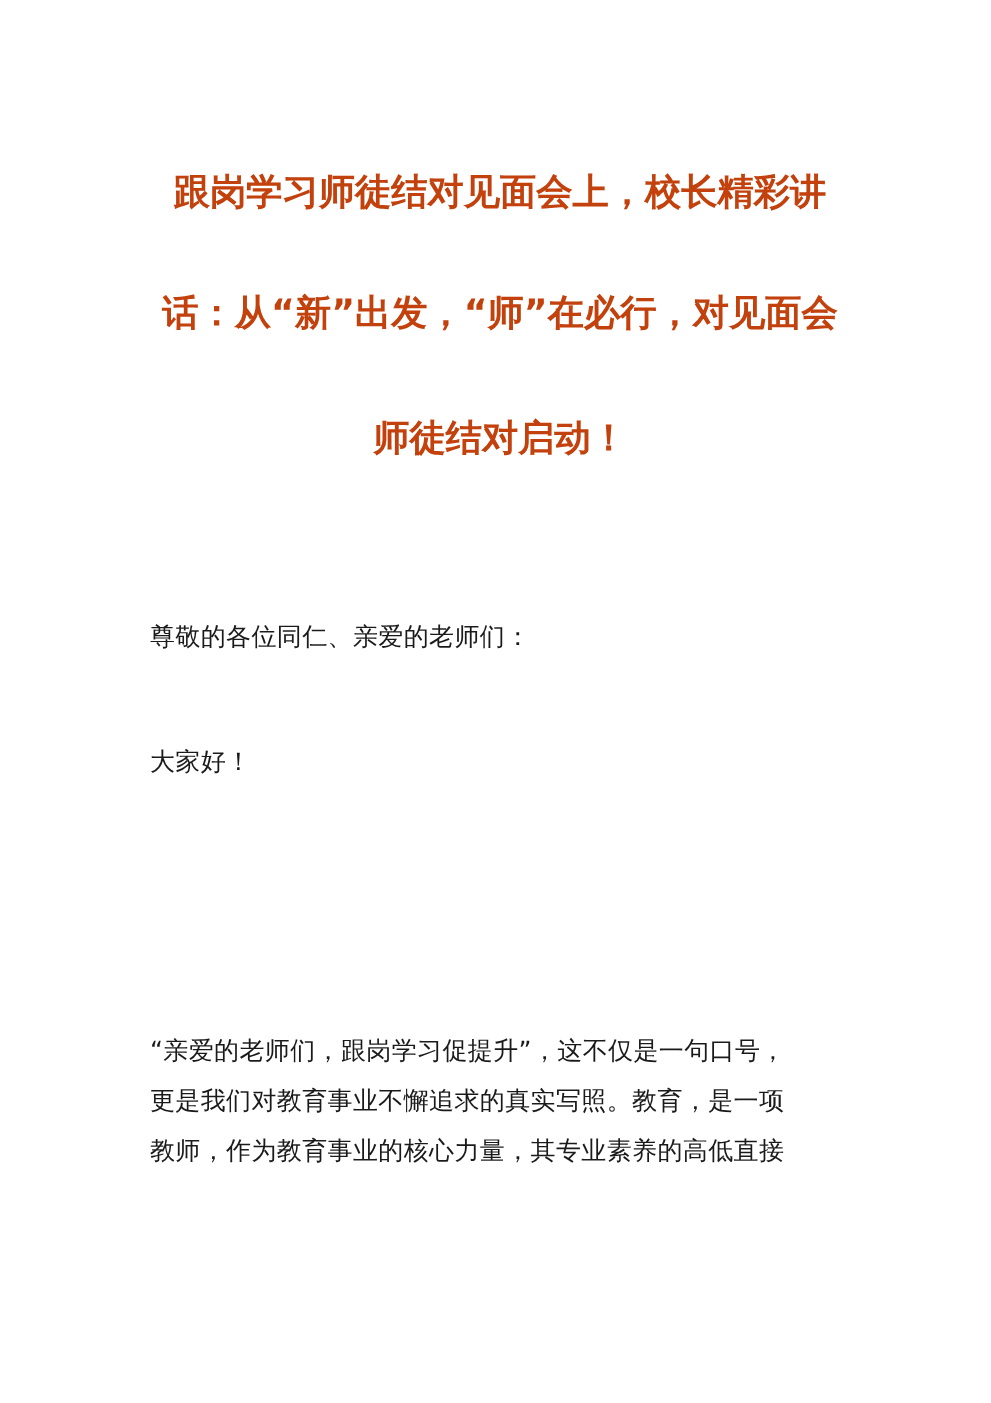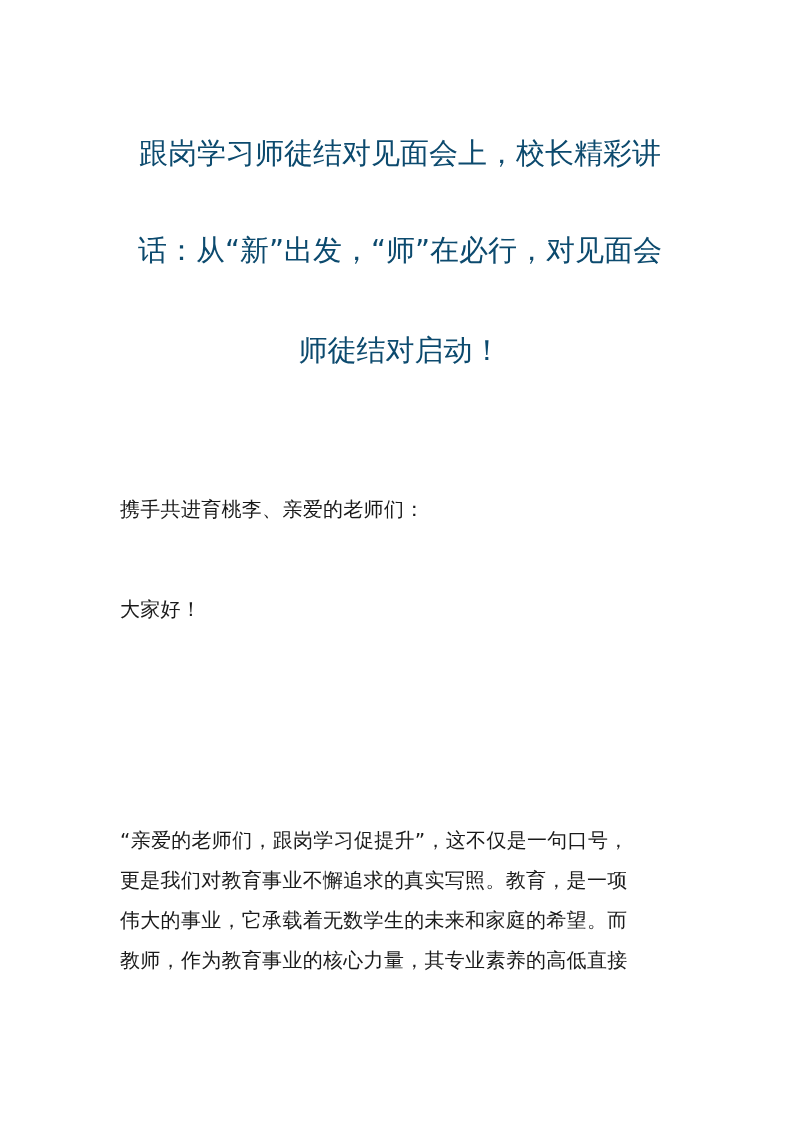--- a/index.html
+++ b/index.html
@@ -20,23 +20,23 @@
       left: 0; top: 0;
       width: 793px;
       height: 1122px;
       background: #ffffff;
     }
     .title {
       position: absolute;
       left: 120px;
       width: 560px;
       text-align: center;
-      font-weight: normal;
+      font-weight: bold;
       font-size: 29px;
-      color: #0c4a6e;
+      color: #c2410c;
       white-space: nowrap;
       letter-spacing: 0px;
     }
     .title-line-1 { top: 134px; }
     .title-line-2 { top: 231px; }
     .title-line-3 { top: 331px; text-align: center; }
     .para {
       position: absolute;
       left: 120px;
       width: 560px;
@@ -53,30 +53,29 @@
 </head>
 <body>
 
 <div class="page">
 
   <div class="title title-line-1">跟岗学习师徒结对见面会上，校长精彩讲</div>
   <div class="title title-line-2">话：从“新”出发，“师”在必行，对见面会</div>
   <div class="title title-line-3">师徒结对启动！</div>
 
   <div class="para" style="top:489px;">
-    <div class="line">携手共进育桃李、亲爱的老师们：</div>
+    <div class="line">尊敬的各位同仁、亲爱的老师们：</div>
   </div>
 
   <div class="para" style="top:560px;margin-top:29px;">
     <div class="line">大家好！</div>
   </div>
 
   <div class="para" style="top:653px;">
   </div>
 
   <div class="para" style="top:820px;">
     <div class="line">“亲爱的老师们，跟岗学习促提升”，这不仅是一句口号，</div>
     <div class="line">更是我们对教育事业不懈追求的真实写照。教育，是一项</div>
-    <div class="line">伟大的事业，它承载着无数学生的未来和家庭的希望。而</div>
     <div class="line">教师，作为教育事业的核心力量，其专业素养的高低直接</div>
   </div>
 
 </div>
 
 </body></html>

